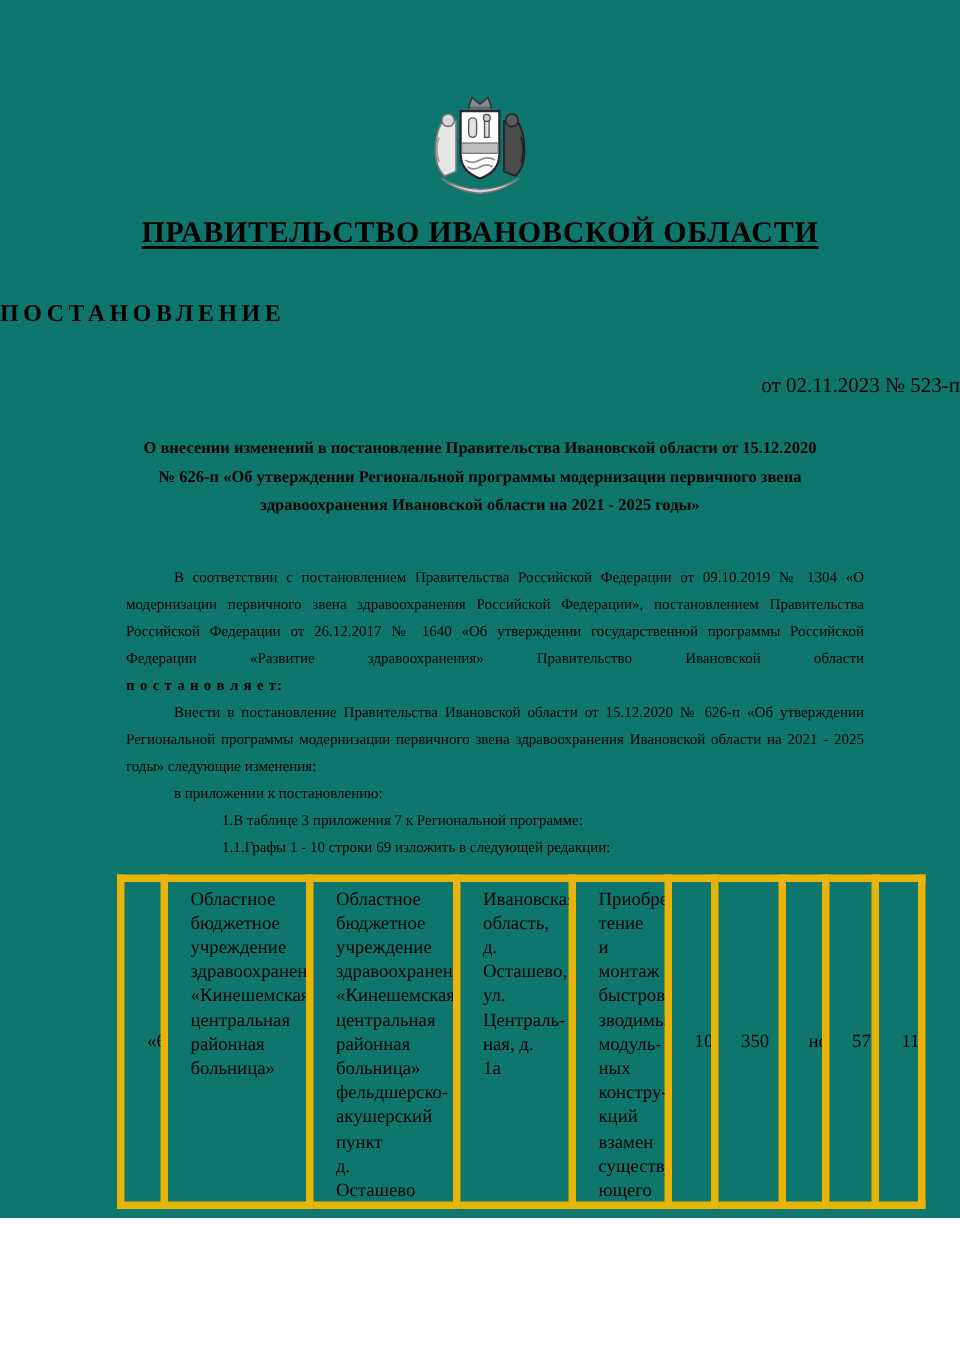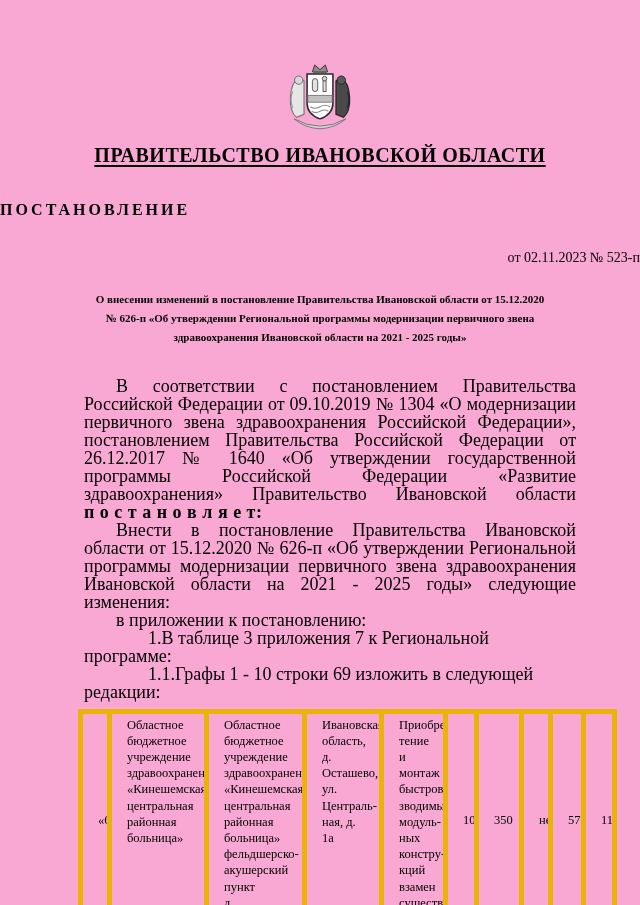--- a/index.html
+++ b/index.html
@@ -2,42 +2,42 @@
 <html lang="ru"><head>
 <meta charset="utf-8">
 <style>
   * { margin: 0; padding: 0; box-sizing: border-box; }
   html, body { background: #ffffff; }
   body {
     width: 640px; height: 905px;
     font-family: "Liberation Serif", "DejaVu Serif", serif;
     color: #000; position: relative; overflow: hidden;
   }
-  .page { width: 640px; height: 905px; background: #f9a8d4; font-family: Liberation Serif, serif; }
+  .page { width: 640px; height: 812px; background: #0f766e; font-family: Liberation Serif, serif; }
 
   .emblem-wrap { padding-top: 61px; text-align: center; height: 135px; }
   .emblem-wrap svg { display: inline-block; }
 
   .gov-name {
     margin-top: 9px; text-align: center;
     font-size: 20px; font-weight: bold; line-height: 22px;
     letter-spacing: 0.5px;
     text-decoration: underline; text-decoration-thickness: 2px; text-underline-offset: 3px;
   }
   .doc-type {
     margin-top: 35px; text-align: left;
     font-size: 16px; font-weight: bold; letter-spacing: 3px; line-height: 18px;
   }
   .date-block { margin-top: 31px; text-align: right; font-size: 14px; line-height: 15.5px; }
   .doc-title {
     margin: 24px auto 0; max-width: 452px; text-align: center;
     font-size: 11px; font-weight: bold; line-height: 19px;
   }
 
-  .body-text { margin: 30px 64px 0 84px; font-size: 18px; line-height: 18px; }
+  .body-text { margin: 30px 64px 0 84px; font-size: 10px; line-height: 18px; }
   .body-text p { margin: 0; }
   .p-just { text-align: justify; text-indent: 32px; }
   .p-just-full { text-align: justify; text-align-last: justify; text-indent: 32px; }
   .p-resolve { font-weight: bold; letter-spacing: 0.5px; }
   .p-indent { text-indent: 32px; }
   .cnum { display: inline-block; min-width: 36px; }
 
   table.amend {
     margin: 8px 0 0 78px; width: 534px;
     border-collapse: collapse; table-layout: fixed;

